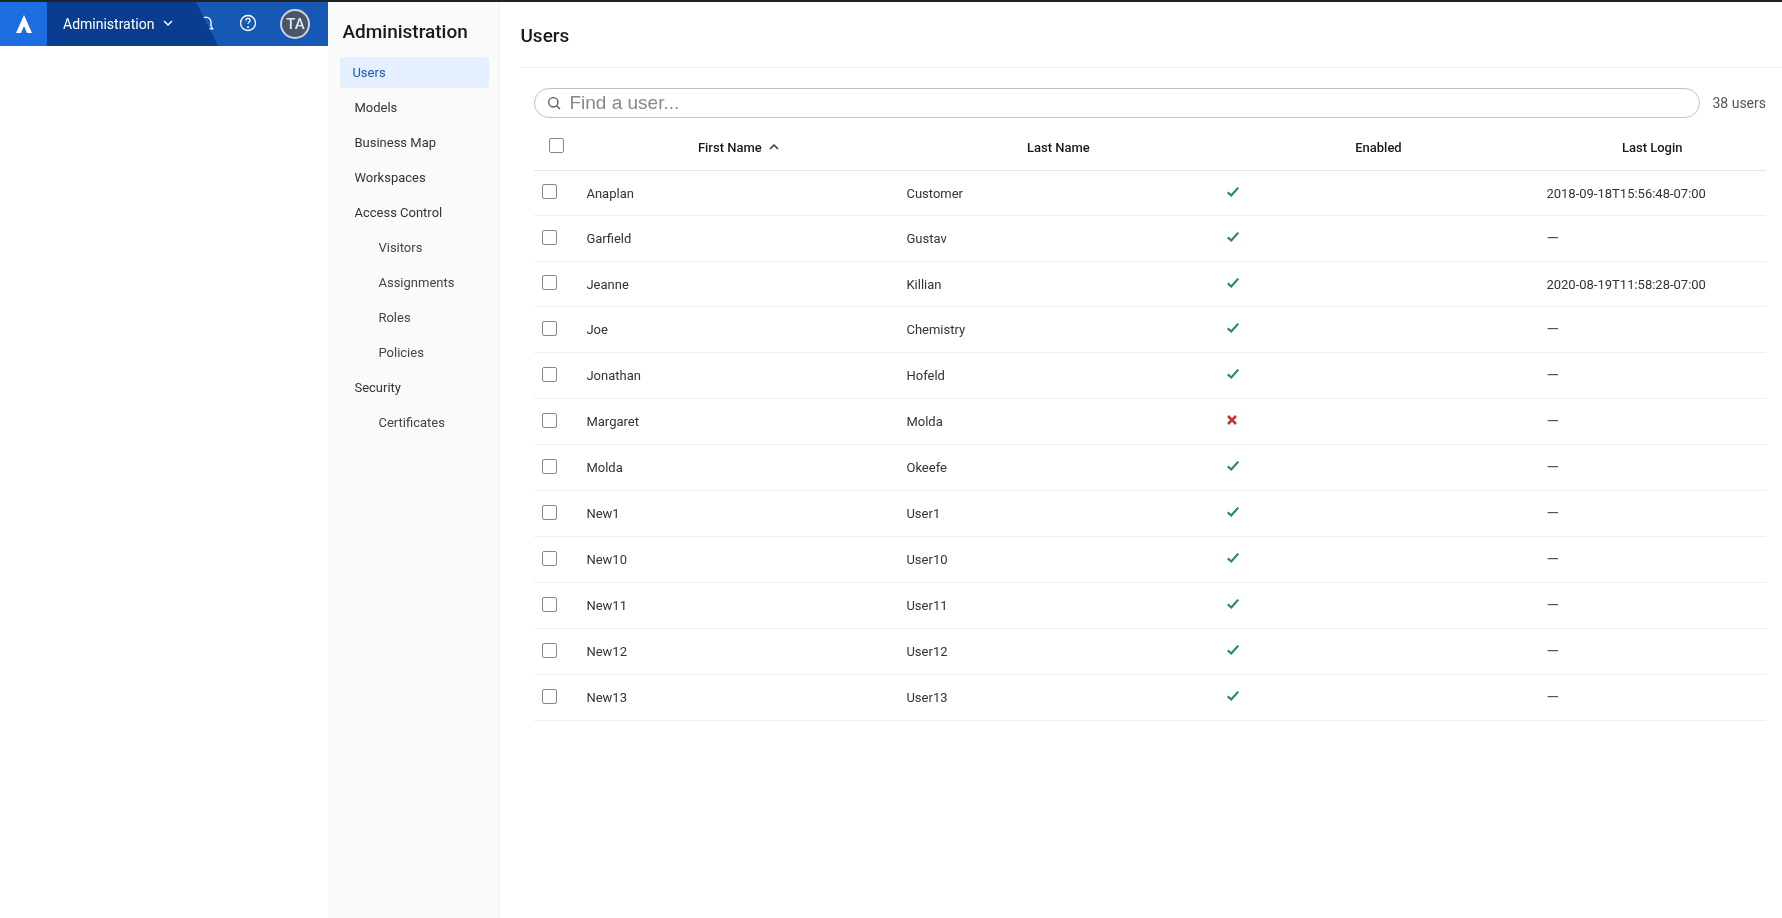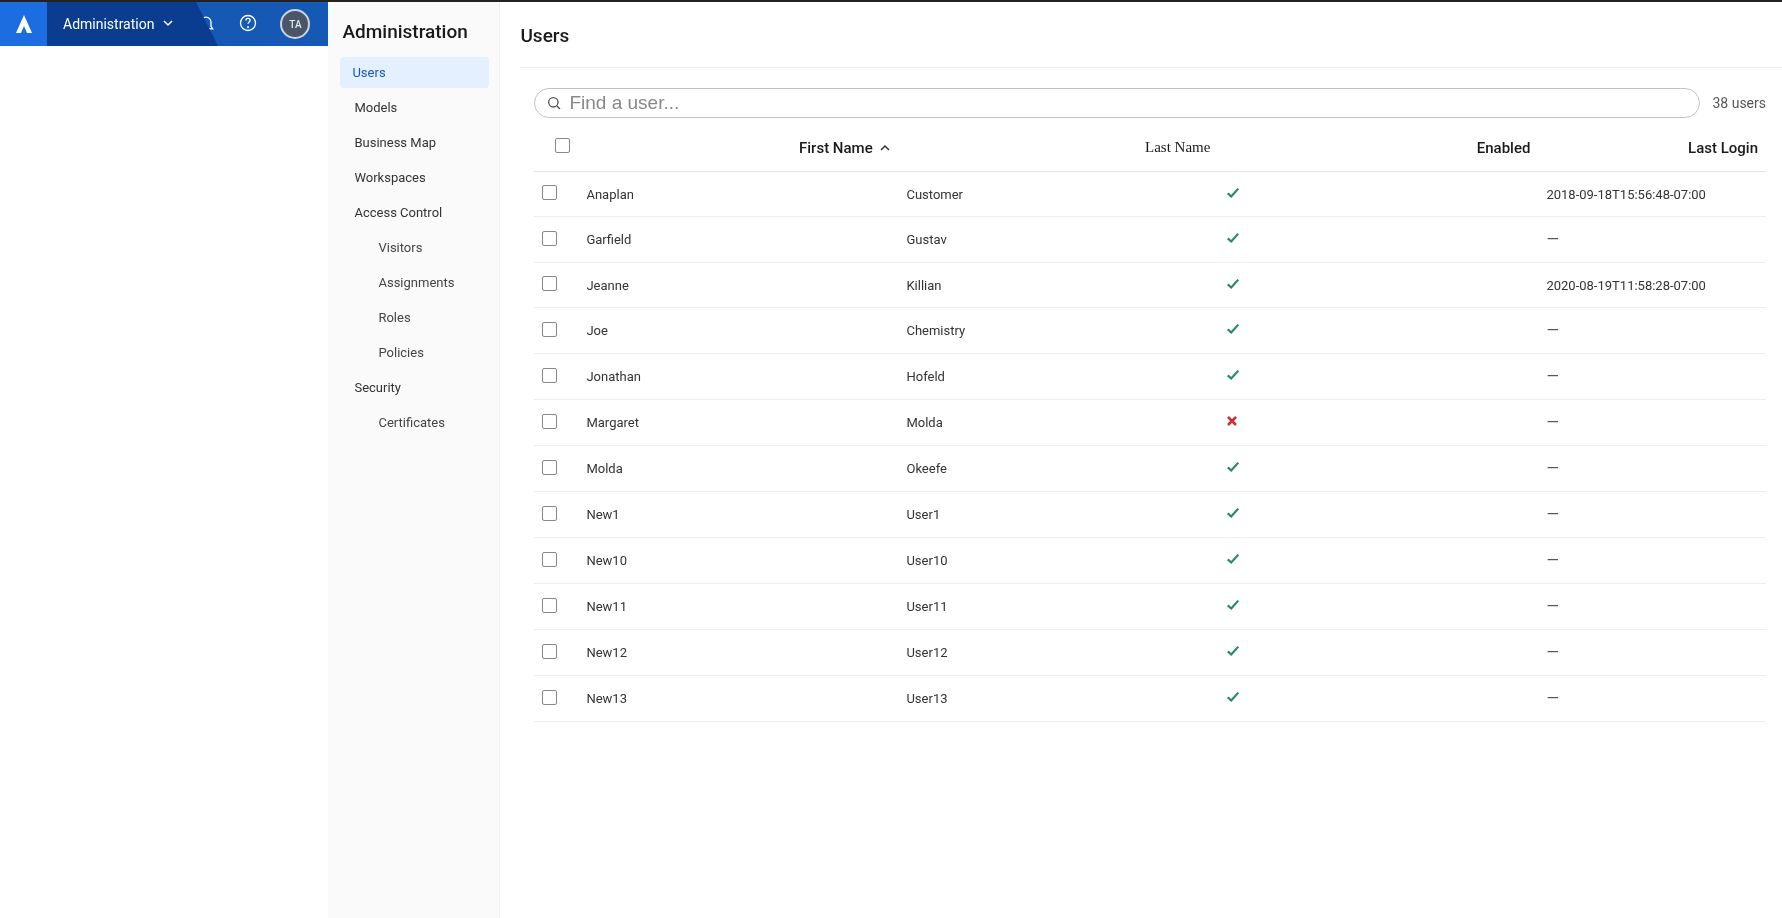--- a/index.html
+++ b/index.html
@@ -47,21 +47,21 @@
     margin-left: auto;
     display: flex; align-items: center; gap: 22px;
     padding-right: 18px;
   }
   .topbar-icon svg { width: 20px; height: 20px; stroke: #fff; fill: none; }
   .avatar {
     width: 30px; height: 30px; border-radius: 50%;
     background: #4a5568;
     border: 2px solid #cbd5e0;
     display: flex; align-items: center; justify-content: center;
-    font-size: 10px; font-weight: 500; color: #e2e8f0;
+    font-size: 15px; font-weight: 500; color: #e2e8f0;
   }
 
   
   .main { flex: 1; display: flex; overflow: hidden; }
 
   
   .sidebar {
     width: 172px;
     background: #fafafa;
     padding: 18px 0 0 0;
@@ -145,41 +145,41 @@
     overflow-y: auto;
     padding: 0 16px 0 14px;
     position: relative;
   }
   .table-wrap::-webkit-scrollbar { width: 10px; }
   .table-wrap::-webkit-scrollbar-thumb { background: #c8c8c8; border-radius: 5px; }
   .table-wrap::-webkit-scrollbar-track { background: transparent; }
 
   table { width: 100%; border-collapse: collapse; }
   thead th {
-    text-align: right;
+    text-align: center;
     font-weight: 500;
-    font-size: 15px;
+    font-size: 13px;
     color: #1a1a1a;
     padding: 16px 8px 14px 8px;
     border-bottom: 1px solid #e6e6e6;
   }
   thead th.sortable { cursor: pointer; }
   .sort-arrow { margin-left: 4px; }
   .sort-arrow svg { width: 10px; height: 10px; }
 
   tbody td {
     padding: 13px 8px;
     border-bottom: 1px solid #eee;
     font-size: 13px;
     color: #333;
   }
 
   .col-check { width: 44px; }
   .col-first { width: 320px; }
-  .col-last { width: 320px; font-family: Liberation Serif, serif; }
+  .col-last { width: 320px; }
   .col-enabled { width: 320px; }
   .col-login { }
 
   .checkbox {
     width: 15px; height: 15px;
     border: 1.5px solid #888;
     border-radius: 2px;
     display: inline-block;
     cursor: pointer;
   }

